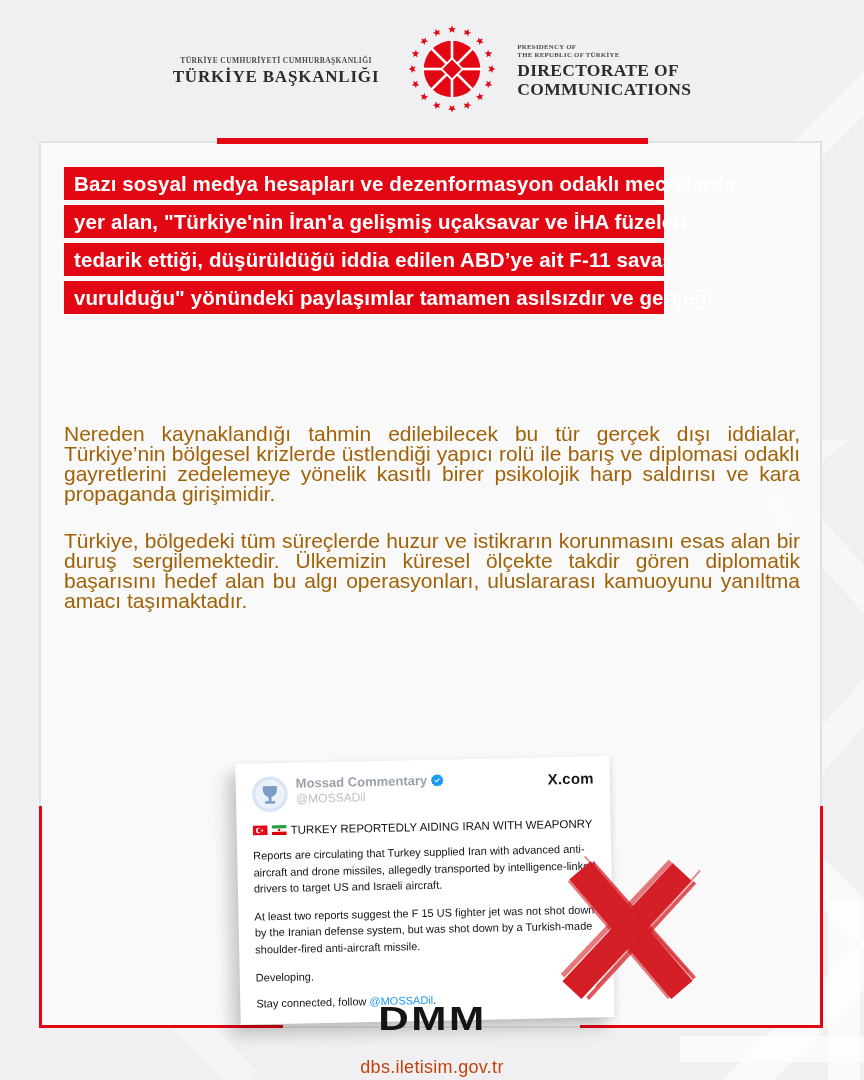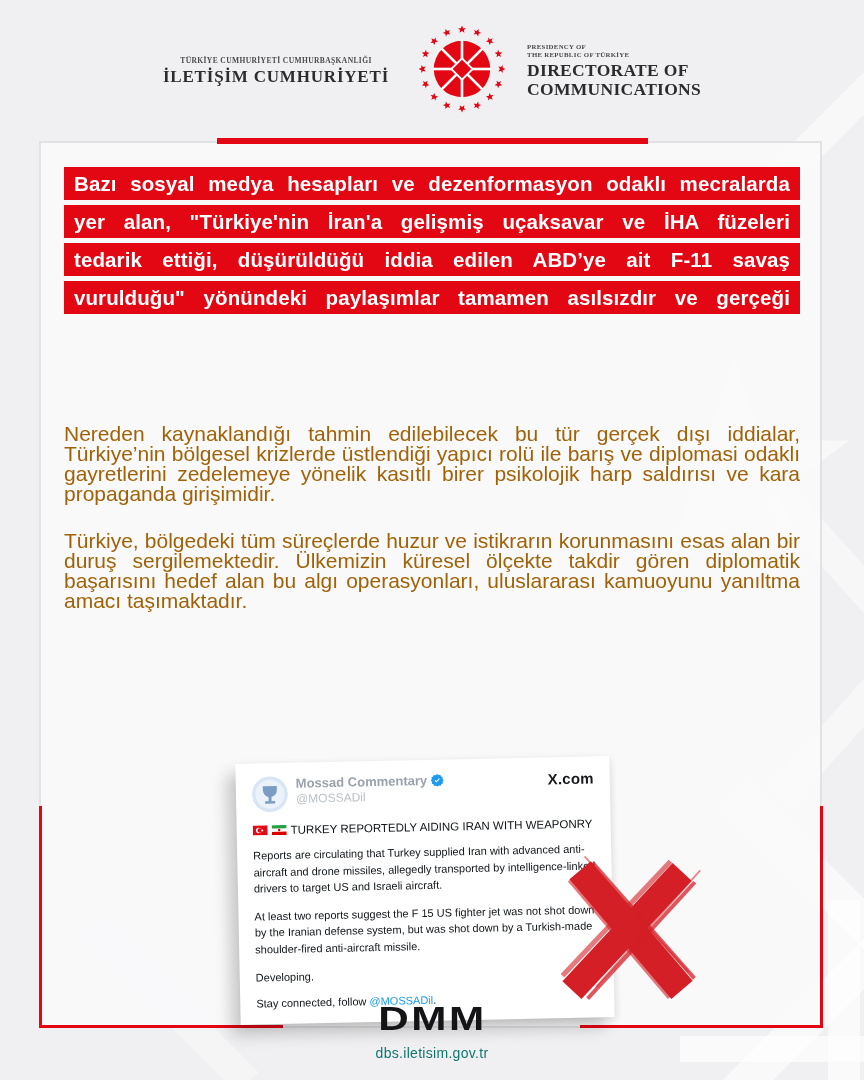--- a/index.html
+++ b/index.html
@@ -38,21 +38,21 @@
   .panel{position:absolute;left:39px;top:141px;width:783px;height:887px;box-sizing:border-box;
          background:rgba(250,250,251,.82);border:2px solid #e2e2e5;z-index:1;}
   .redline{position:absolute;background:#e30613;z-index:2;}
   .rl-top{left:217px;top:138px;width:431px;height:6px;}
   .rl-left{left:39px;top:806px;width:3px;height:222px;}
   .rl-right{left:820px;top:806px;width:3px;height:222px;}
   .rl-bot-l{left:39px;top:1025px;width:244px;height:3px;}
   .rl-bot-r{left:580px;top:1025px;width:243px;height:3px;}
 
   
-  .headline{position:absolute;left:64px;top:167px;width:736px;z-index:3;}
+  .headline{position:absolute;left:64px;top:167px;width:600px;z-index:3;}
   .hl-line{display:block;background:#e30613;color:#ffffff;font-weight:700;font-size:20.5px;
            height:33px;line-height:33px;padding:0 10px;margin-bottom:5px;box-sizing:border-box;
            white-space:nowrap;letter-spacing:.1px;}
   .hl-just{width:100%;text-align:justify;text-align-last:justify;}
   .hl-last{display:inline-block;width:auto;padding-right:14px;}
 
   
   .bodytext{position:absolute;left:64px;top:424px;width:736px;z-index:3;color:#a16207;
             font-size:21px;line-height:20px;text-align:justify;}
   .bodytext p{margin:0 0 27px 0;}
@@ -75,42 +75,42 @@
   .tw-follow{font-size:11px;color:#0f1419;margin-top:14px;}
   .tw-link{color:#1d9bf0;text-decoration:none;cursor:pointer;}
 
   
   .redx{position:absolute;left:548px;top:850px;z-index:5;transform:rotate(2deg);}
 
   
   .footer{position:absolute;left:0;top:1000px;width:864px;text-align:center;z-index:6;}
   .dmm{display:inline-block;font-weight:900;font-size:33px;letter-spacing:2px;color:#141416;
        transform:scaleX(1.28);transform-origin:center;}
-  .dmm-url{font-size:14px;color:#0f766e;letter-spacing:.3px;margin-top:7px;}
+  .dmm-url{font-size:18px;color:#c2410c;letter-spacing:.3px;margin-top:19px;}
 </style>
 </head>
 <body>
 
 <div class="page">
 
   <div class="wm wm-star1">★</div>
   <div class="wm wm-star2">★</div>
   <div class="wm wm-bar wm-b1"></div>
   <div class="wm wm-bar wm-b2"></div>
   <div class="wm wm-bar wm-b3"></div>
   <div class="wm wm-bar wm-b4"></div>
   <div class="wm wm-bar wm-b5"></div>
   <div class="wm wm-bar wm-b6"></div>
   <div class="wm wm-bar wm-b7"></div>
   <div class="wm wm-bar wm-b8"></div>
 
   <div class="header">
     <div class="org-left">
       <div class="small">TÜRKİYE CUMHURİYETİ CUMHURBAŞKANLIĞI</div>
-      <div class="big">İLETİŞİM CUMHURİYETİ</div>
+      <div class="big">TÜRKİYE BAŞKANLIĞI</div>
     </div>
     <div>
       <svg width="94" height="94" viewBox="-50 -50 100 100">
         <defs>
           <polygon id="st5" points="0,-4.2 1.24,-1.3 4.2,-1.3 2,0.5 2.6,3.4 0,1.6 -2.6,3.4 -2,0.5 -4.2,-1.3 -1.24,-1.3" fill="#e30613"></polygon>
         </defs>
         <g>
           <use href="#st5" transform="rotate(0) translate(0,-42)"></use>
           <use href="#st5" transform="rotate(22.5) translate(0,-42)"></use>
           <use href="#st5" transform="rotate(45) translate(0,-42)"></use>

